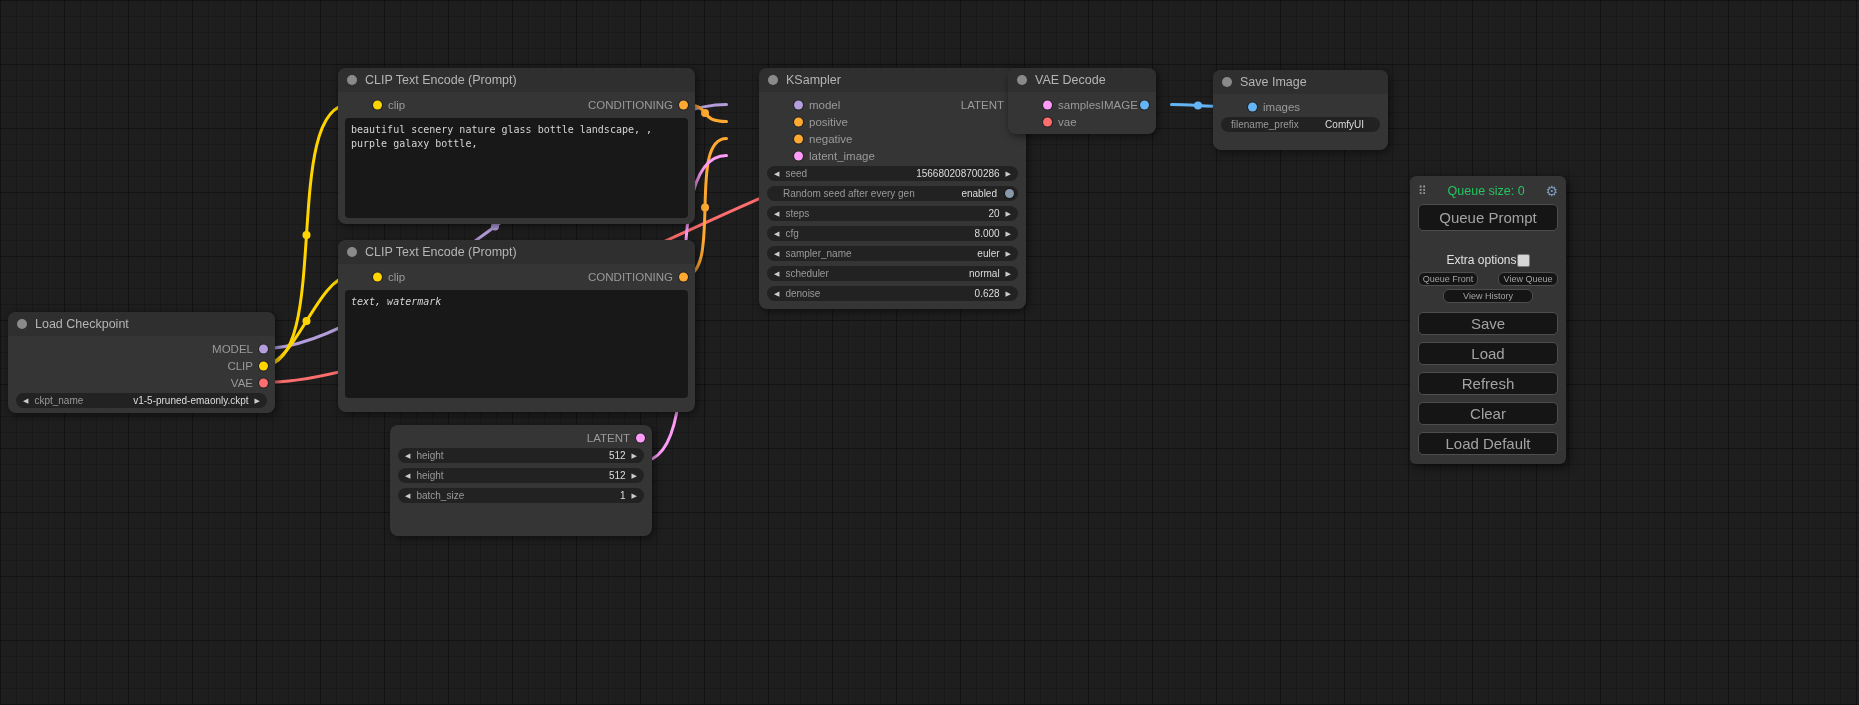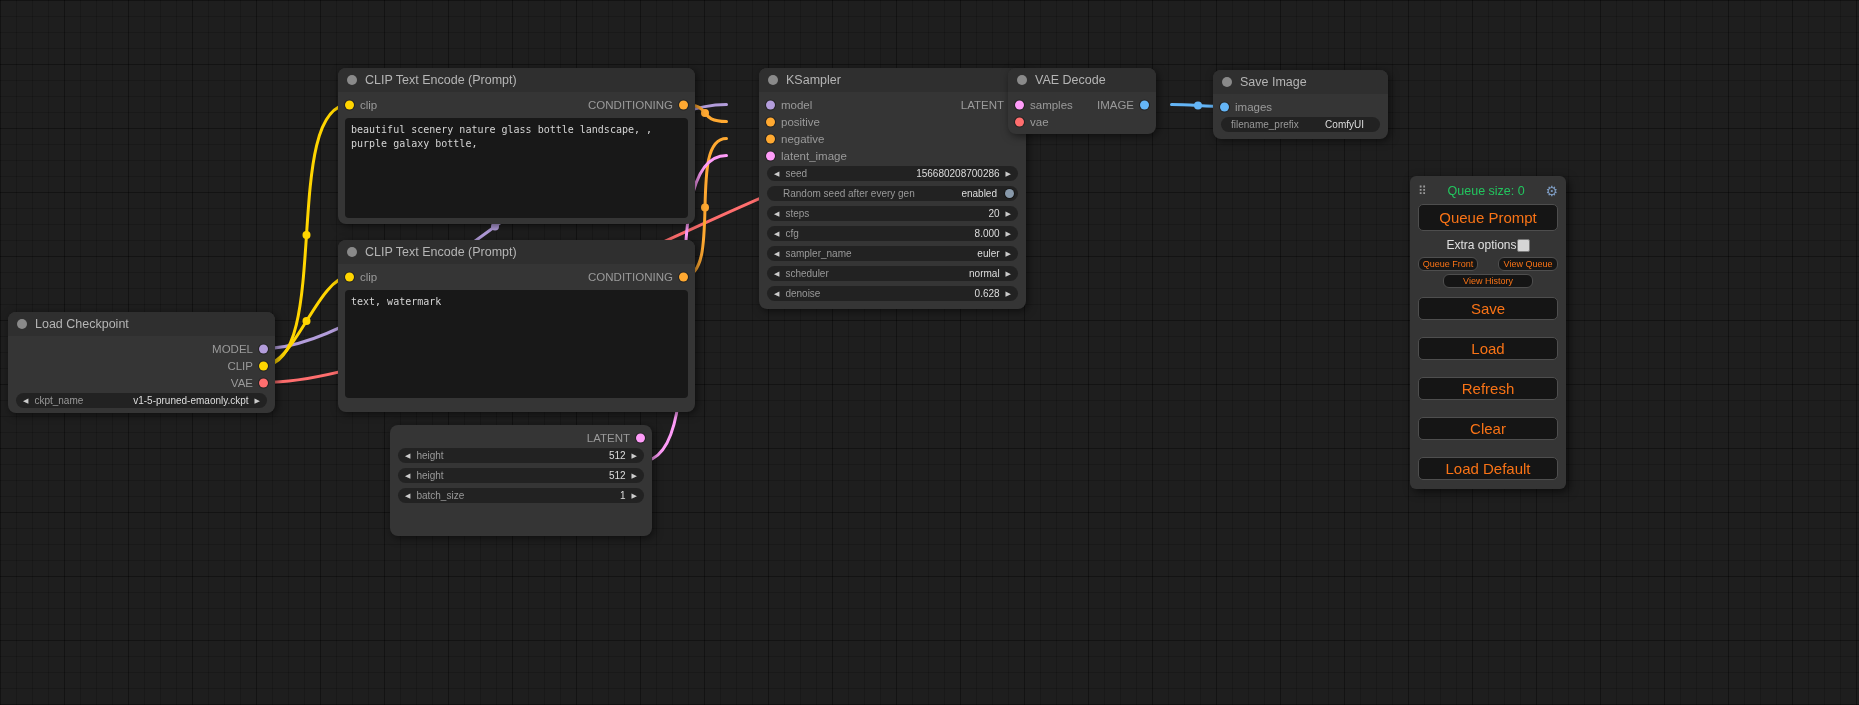--- a/index.html
+++ b/index.html
@@ -21,21 +21,21 @@
   .node{
     position:absolute;background:#353535;border-radius:8px;
     box-shadow:2px 2px 8px rgba(0,0,0,0.55);box-sizing:border-box;
   }
   .node-title{
     height:24px;background:#2f2f2f;border-radius:8px 8px 0 0;
     display:flex;align-items:center;padding:0 9px;gap:8px;cursor:move;
   }
   .tdot{width:10px;height:10px;border-radius:50%;flex:none;}
   .node-title-text{font-size:12.5px;color:#b5b5b5;white-space:nowrap;overflow:hidden;}
-  .slots{padding-top:4px;}
+  .slots{padding-top:4px;padding-left:28px;}
   .slot-row{position:relative;height:17px;display:flex;align-items:center;font-size:11.5px;color:#9a9a9a;}
   .in-label{margin-left:22px;}
   .out-label{margin-left:auto;margin-right:22px;}
   .dot{position:absolute;width:9px;height:9px;border-radius:50%;top:50%;transform:translateY(-50%);box-shadow:0 0 0 1px rgba(0,0,0,0.35);}
   .dot.in{left:7px;} .dot.out{right:7px;}
 
   .widgets{padding-top:2px;}
   .widget{
     height:15px;background:#222;border-radius:8px;margin:0 8px 5px;
     display:flex;align-items:center;padding:0 7px;font-size:10px;color:#999;cursor:pointer;
@@ -59,25 +59,25 @@
     position:absolute;left:1410px;top:176px;width:156px;box-sizing:border-box;
     background:#353535;border-radius:6px;box-shadow:3px 3px 10px rgba(0,0,0,0.6);
     padding:6px 8px 9px;color:#ddd;
   }
   .menu-header{display:flex;align-items:center;height:18px;}
   .drag-dots{color:#9a9a9a;font-size:12px;cursor:move;flex:none;}
   .queue-size{flex:1;text-align:center;font-size:12.5px;color:#22c55e;}
   .gear{color:#7d9bc1;font-size:14px;flex:none;cursor:pointer;}
   .btn{
     display:block;width:100%;background:#151515;border:1px solid #4e4e4e;border-radius:5px;
-    color:#f97316;font-family:inherit;text-align:center;box-sizing:border-box;cursor:pointer;
+    color:#a3a3a3;font-family:inherit;text-align:center;box-sizing:border-box;cursor:pointer;
   }
   .btn.queue{font-size:15px;padding:4px 0;margin-top:4px;}
-  .btn.big{font-size:15px;padding:2px 0;margin-top:17px;}
-  .extra-row{display:flex;align-items:center;justify-content:center;gap:0;margin-top:7px;font-size:12px;color:#e0e0e0;}
+  .btn.big{font-size:15px;padding:2px 0;margin-top:7px;}
+  .extra-row{display:flex;align-items:center;justify-content:center;gap:0;margin-top:22px;font-size:12px;color:#e0e0e0;}
   .checkbox{width:11px;height:11px;background:#d6d6d6;border:1px solid #7a7a7a;border-radius:2px;cursor:pointer;}
   .small-row{display:flex;gap:20px;margin-top:5px;}
   .btn.small{font-size:9px;padding:1px 0;border-radius:6px;}
   .btn.history{width:64%;margin:3px auto 0;display:block;}
   .stack{margin-top:9px;}
 </style>
 </head>
 <body>
 
 <div class="canvas">
@@ -154,21 +154,21 @@
       <span class="node-title-text">CLIP Text Encode (Prompt)</span>
     </div>
     <div class="slots">
       <div class="slot-row">
         <span class="dot in" style="background: rgb(255, 213, 0);"></span>
         <span class="in-label">clip</span>
         <span class="out-label">CONDITIONING</span>
         <span class="dot out" style="background: rgb(255, 169, 49);"></span>
       </div>
     </div>
-    <textarea class="prompt" style="top: 50px; bottom: 14px;">text, watermark</textarea>
+    <textarea class="prompt" style="top: 50px; bottom: 14px; font-style: italic;">text, watermark</textarea>
   </div>
 
   <div class="node" style="left:390px;top:425px;width:262px;height:111px;">
     <div class="slots">
       <div class="slot-row">
         <span class="out-label">LATENT</span>
         <span class="dot out" style="background: rgb(255, 156, 249);"></span>
       </div>
     </div>
     <div class="widgets">
@@ -275,21 +275,21 @@
         <span class="out-label">IMAGE</span>
         <span class="dot out" style="background: rgb(100, 181, 246);"></span>
       </div>
       <div class="slot-row">
         <span class="dot in" style="background: rgb(255, 110, 110);"></span>
         <span class="in-label">vae</span>
       </div>
     </div>
   </div>
 
-  <div class="node" style="left:1213px;top:70px;width:175px;height:69px;">
+  <div class="node" style="left:1213px;top:70px;width:175px;height:80px;">
     <div class="node-title">
       <span class="tdot" style="background: rgb(138, 138, 138);"></span>
       <span class="node-title-text">Save Image</span>
     </div>
     <div class="slots">
       <div class="slot-row">
         <span class="dot in" style="background: rgb(100, 181, 246);"></span>
         <span class="in-label">images</span>
       </div>
     </div>

